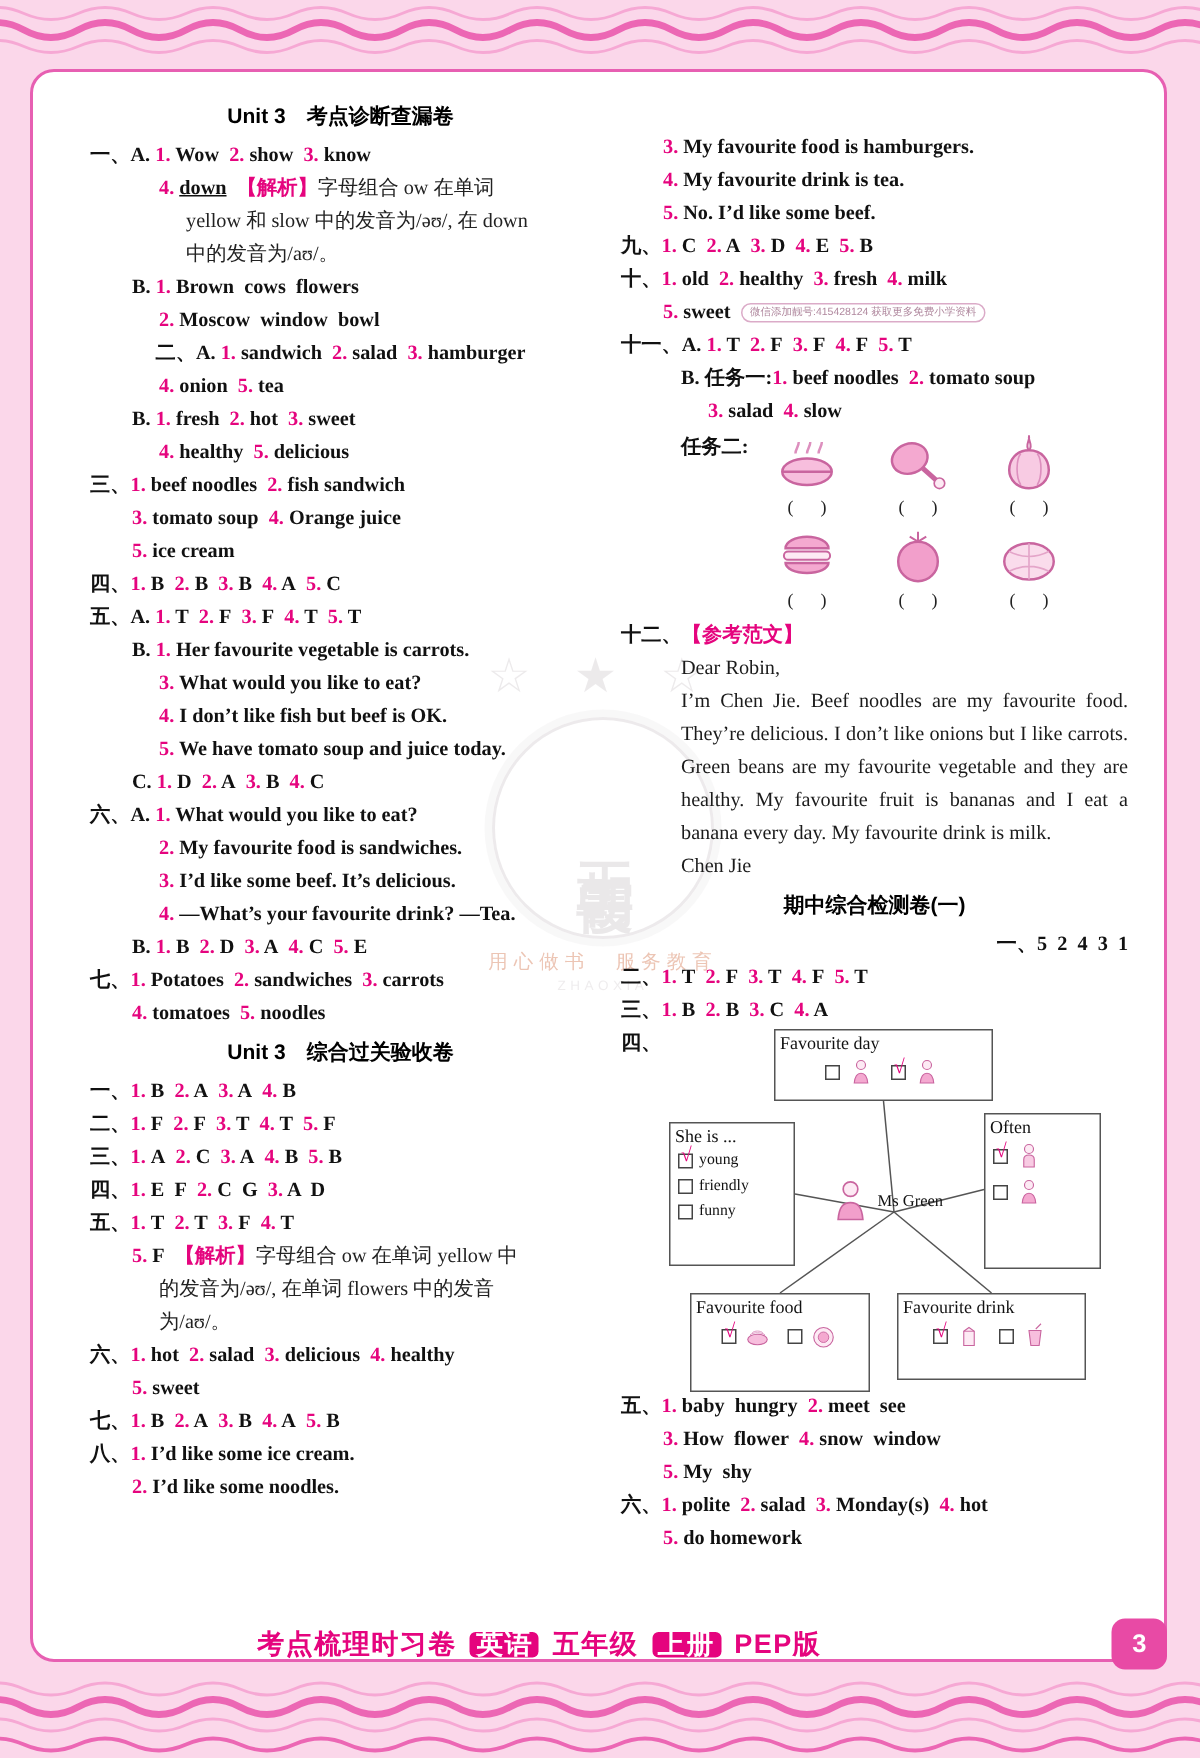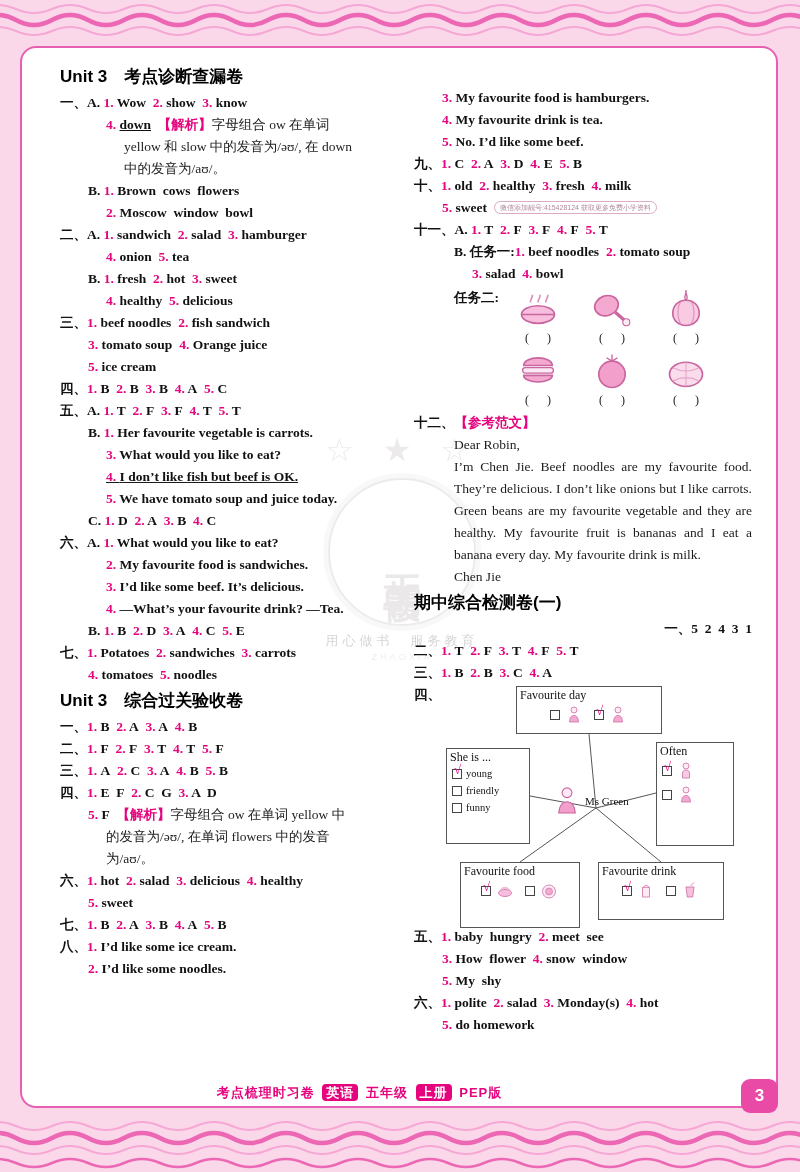--- a/index.html
+++ b/index.html
@@ -9,34 +9,34 @@
   .page{position:absolute;inset:0}
   .wave{position:absolute;left:0}
   #wave-top{top:0}
   #wave-bottom{top:1114px}
   .frame{position:absolute;left:20px;top:46px;width:758px;height:1062px;background:#fff;border:2.5px solid #e75fb2;border-radius:16px;z-index:0}
   
   .watermark{position:absolute;left:252px;top:430px;width:300px;height:330px;z-index:1;opacity:.30;text-align:center;pointer-events:none}
   .wm-stars{font-size:32px;letter-spacing:10px;color:#c3bcc0;line-height:40px}
   .wm-circle{width:148px;height:148px;margin:8px auto 6px;border:2.5px solid #c4bdc1;border-radius:50%;box-shadow:0 0 0 5px rgba(196,189,193,.35);display:flex;align-items:center;justify-content:center}
   .wm-brand{writing-mode:vertical-rl;font-size:38px;font-weight:bold;letter-spacing:5px;color:#bdb6ba;font-family:"Liberation Serif","DejaVu Serif",serif}
-  .wm-slogan{font-size:13px;letter-spacing:4px;color:#737373}
+  .wm-slogan{font-size:13px;letter-spacing:4px;color:#c2410c}
   .wm-sub{font-size:9px;letter-spacing:3px;color:#cac3c7;margin-top:2px}
   
   .col{position:absolute;top:62px;z-index:2;font-size:13.5px;line-height:22px;color:#1b1b1b;font-family:"Liberation Serif","DejaVu Serif",serif}
   #col-left{left:60px;width:334px}
   #col-right{left:414px;width:338px}
   .line{white-space:pre-wrap}
   .s-q{font-weight:bold;color:#111}
   .s-n{font-weight:bold;color:#e5047e}
   .s-a{font-weight:bold;color:#111}
   .s-r{font-weight:normal;color:#222}
   .s-m{font-weight:bold;color:#e5047e}
   .s-u{font-weight:bold;color:#111;text-decoration:underline}
-  .sec-title{font-size:17px;font-weight:bold;line-height:30px;color:#000;font-family:"Liberation Sans","DejaVu Sans",sans-serif}
+  .sec-title{font-size:14px;font-weight:bold;line-height:30px;text-align:center;color:#000;font-family:"Liberation Sans","DejaVu Sans",sans-serif}
   .badge{display:inline-block;font-size:7px;line-height:11px;color:#b0889e;border:1px solid #dbabc8;border-radius:8px;padding:0 5px;margin-left:7px;vertical-align:2px;font-family:"Liberation Sans","DejaVu Sans",sans-serif;white-space:nowrap}
   
   .task2{display:flex;margin:2px 0 4px}
   .t2label{flex:0 0 96px;padding-left:40px;font-weight:bold;color:#111}
   .t2grid{display:flex;flex-direction:column;gap:3px}
   .t2row{display:flex;gap:18px}
   .t2cell{display:flex;flex-direction:column;align-items:center;width:56px}
   .t2ans{font-size:12px;line-height:15px;color:#222}
   
   .letter{margin-left:40px}
@@ -50,21 +50,21 @@
   .mm-title{color:#111;font-size:12px}
   .mm-items{margin-top:3px}
   .mm-items.h{display:flex;justify-content:center;gap:10px}
   .mm-items.v{display:flex;flex-direction:column;gap:4px;padding-left:2px}
   .mm-item{display:flex;align-items:center;gap:4px}
   .mm-lab{color:#111}
   .cb{width:10px;height:10px;border:1px solid #444;display:inline-block;position:relative;background:#fff;flex:0 0 10px}
   .tick{position:absolute;left:1px;top:-7px;font-style:normal;color:#e5047e;font-weight:bold;font-size:13px;line-height:13px}
   .mm-center{position:absolute;left:106px;top:100px;display:flex;align-items:center;gap:3px;font-size:11px;color:#111;background:transparent}
   
-  .footer{position:absolute;left:20px;top:1084px;width:679px;text-align:center;z-index:3;font-size:13px;font-weight:bold;color:#e5047e;letter-spacing:1px}
+  .footer{position:absolute;left:20px;top:1084px;width:679px;text-align:center;z-index:3;font-size:18px;font-weight:bold;color:#e5047e;letter-spacing:1px}
   .footer .pill{display:inline-block;background:#e5047e;color:#fff;border-radius:4px;padding:0 4px;margin:0 3px;line-height:17px}
   .page-tab{position:absolute;left:741px;top:1079px;width:37px;height:34px;background:#e84aa5;border-radius:9px;color:#fff;font-weight:bold;font-size:17px;display:flex;align-items:center;justify-content:center;z-index:4}
 </style>
 </head>
 <body>
 
 <div class="page">
   <svg id="wave-top" class="wave" width="800" height="46">
       <path d="M -20 9 Q -2 1 16 9 T 52 9 T 88 9 T 124 9 T 160 9 T 196 9 T 232 9 T 268 9 T 304 9 T 340 9 T 376 9 T 412 9 T 448 9 T 484 9 T 520 9 T 556 9 T 592 9 T 628 9 T 664 9 T 700 9 T 736 9 T 772 9 T 808 9 T 844 9" fill="none" stroke="#f6a8d4" stroke-width="2" stroke-linecap="round"></path>
       <path d="M -20 20 Q -2 10 16 20 T 52 20 T 88 20 T 124 20 T 160 20 T 196 20 T 232 20 T 268 20 T 304 20 T 340 20 T 376 20 T 412 20 T 448 20 T 484 20 T 520 20 T 556 20 T 592 20 T 628 20 T 664 20 T 700 20 T 736 20 T 772 20 T 808 20 T 844 20" fill="none" stroke="#ec67b4" stroke-width="4.5" stroke-linecap="round"></path>
@@ -88,65 +88,66 @@
   </div>
 
   <div id="col-left" class="col">
       <div class="sec-title">Unit 3　考点诊断查漏卷</div>
       <div class="line" style="padding-left: 0px;"><span class="s-q">一、A. </span><span class="s-n">1. </span><span class="s-a">Wow</span><span class="s-r">  </span><span class="s-n">2. </span><span class="s-a">show</span><span class="s-r">  </span><span class="s-n">3. </span><span class="s-a">know</span></div>
       <div class="line" style="padding-left: 46px;"><span class="s-n">4. </span><span class="s-u">down</span><span class="s-r">  </span><span class="s-m">【解析】</span><span class="s-r">字母组合 ow 在单词</span></div>
       <div class="line" style="padding-left: 64px;"><span class="s-r">yellow 和 slow 中的发音为/əʊ/, 在 down</span></div>
       <div class="line" style="padding-left: 64px;"><span class="s-r">中的发音为/aʊ/。</span></div>
       <div class="line" style="padding-left: 28px;"><span class="s-q">B. </span><span class="s-n">1. </span><span class="s-a">Brown  cows  flowers</span></div>
       <div class="line" style="padding-left: 46px;"><span class="s-n">2. </span><span class="s-a">Moscow  window  bowl</span></div>
-      <div class="line" style="padding-left: 0px;"><span class="s-q">二、A. </span><span class="s-n">1. </span><span class="s-a">sandwich</span><span class="s-r">  </span><span class="s-n">2. </span><span class="s-a">salad</span><span class="s-r">  </span><span class="s-n">3. </span><span class="s-a">hamburger</span></div>
+      <div class="line" style="padding-left: 0px; text-align: center;"><span class="s-q">二、A. </span><span class="s-n">1. </span><span class="s-a">sandwich</span><span class="s-r">  </span><span class="s-n">2. </span><span class="s-a">salad</span><span class="s-r">  </span><span class="s-n">3. </span><span class="s-a">hamburger</span></div>
       <div class="line" style="padding-left: 46px;"><span class="s-n">4. </span><span class="s-a">onion</span><span class="s-r">  </span><span class="s-n">5. </span><span class="s-a">tea</span></div>
       <div class="line" style="padding-left: 28px;"><span class="s-q">B. </span><span class="s-n">1. </span><span class="s-a">fresh</span><span class="s-r">  </span><span class="s-n">2. </span><span class="s-a">hot</span><span class="s-r">  </span><span class="s-n">3. </span><span class="s-a">sweet</span></div>
       <div class="line" style="padding-left: 46px;"><span class="s-n">4. </span><span class="s-a">healthy</span><span class="s-r">  </span><span class="s-n">5. </span><span class="s-a">delicious</span></div>
       <div class="line" style="padding-left: 0px;"><span class="s-q">三、</span><span class="s-n">1. </span><span class="s-a">beef noodles</span><span class="s-r">  </span><span class="s-n">2. </span><span class="s-a">fish sandwich</span></div>
       <div class="line" style="padding-left: 28px;"><span class="s-n">3. </span><span class="s-a">tomato soup</span><span class="s-r">  </span><span class="s-n">4. </span><span class="s-a">Orange juice</span></div>
       <div class="line" style="padding-left: 28px;"><span class="s-n">5. </span><span class="s-a">ice cream</span></div>
       <div class="line" style="padding-left: 0px;"><span class="s-q">四、</span><span class="s-n">1. </span><span class="s-a">B</span><span class="s-r">  </span><span class="s-n">2. </span><span class="s-a">B</span><span class="s-r">  </span><span class="s-n">3. </span><span class="s-a">B</span><span class="s-r">  </span><span class="s-n">4. </span><span class="s-a">A</span><span class="s-r">  </span><span class="s-n">5. </span><span class="s-a">C</span></div>
       <div class="line" style="padding-left: 0px;"><span class="s-q">五、A. </span><span class="s-n">1. </span><span class="s-a">T</span><span class="s-r">  </span><span class="s-n">2. </span><span class="s-a">F</span><span class="s-r">  </span><span class="s-n">3. </span><span class="s-a">F</span><span class="s-r">  </span><span class="s-n">4. </span><span class="s-a">T</span><span class="s-r">  </span><span class="s-n">5. </span><span class="s-a">T</span></div>
       <div class="line" style="padding-left: 28px;"><span class="s-q">B. </span><span class="s-n">1. </span><span class="s-a">Her favourite vegetable is carrots.</span></div>
       <div class="line" style="padding-left: 46px;"><span class="s-n">3. </span><span class="s-a">What would you like to eat?</span></div>
-      <div class="line" style="padding-left: 46px; text-decoration: underline;"><span class="s-n">4. </span><span class="s-a">I don’t like fish but beef is OK.</span></div>
+      <div class="line" style="padding-left: 46px;"><span class="s-n">4. </span><span class="s-a">I don’t like fish but beef is OK.</span></div>
       <div class="line" style="padding-left: 46px;"><span class="s-n">5. </span><span class="s-a">We have tomato soup and juice today.</span></div>
       <div class="line" style="padding-left: 28px;"><span class="s-q">C. </span><span class="s-n">1. </span><span class="s-a">D</span><span class="s-r">  </span><span class="s-n">2. </span><span class="s-a">A</span><span class="s-r">  </span><span class="s-n">3. </span><span class="s-a">B</span><span class="s-r">  </span><span class="s-n">4. </span><span class="s-a">C</span></div>
       <div class="line" style="padding-left: 0px;"><span class="s-q">六、A. </span><span class="s-n">1. </span><span class="s-a">What would you like to eat?</span></div>
       <div class="line" style="padding-left: 46px;"><span class="s-n">2. </span><span class="s-a">My favourite food is sandwiches.</span></div>
       <div class="line" style="padding-left: 46px;"><span class="s-n">3. </span><span class="s-a">I’d like some beef. It’s delicious.</span></div>
       <div class="line" style="padding-left: 46px;"><span class="s-n">4. </span><span class="s-a">—What’s your favourite drink? —Tea.</span></div>
       <div class="line" style="padding-left: 28px;"><span class="s-q">B. </span><span class="s-n">1. </span><span class="s-a">B</span><span class="s-r">  </span><span class="s-n">2. </span><span class="s-a">D</span><span class="s-r">  </span><span class="s-n">3. </span><span class="s-a">A</span><span class="s-r">  </span><span class="s-n">4. </span><span class="s-a">C</span><span class="s-r">  </span><span class="s-n">5. </span><span class="s-a">E</span></div>
       <div class="line" style="padding-left: 0px;"><span class="s-q">七、</span><span class="s-n">1. </span><span class="s-a">Potatoes</span><span class="s-r">  </span><span class="s-n">2. </span><span class="s-a">sandwiches</span><span class="s-r">  </span><span class="s-n">3. </span><span class="s-a">carrots</span></div>
       <div class="line" style="padding-left: 28px;"><span class="s-n">4. </span><span class="s-a">tomatoes</span><span class="s-r">  </span><span class="s-n">5. </span><span class="s-a">noodles</span></div>
       <div class="sec-title">Unit 3　综合过关验收卷</div>
       <div class="line" style="padding-left: 0px;"><span class="s-q">一、</span><span class="s-n">1. </span><span class="s-a">B</span><span class="s-r">  </span><span class="s-n">2. </span><span class="s-a">A</span><span class="s-r">  </span><span class="s-n">3. </span><span class="s-a">A</span><span class="s-r">  </span><span class="s-n">4. </span><span class="s-a">B</span></div>
       <div class="line" style="padding-left: 0px;"><span class="s-q">二、</span><span class="s-n">1. </span><span class="s-a">F</span><span class="s-r">  </span><span class="s-n">2. </span><span class="s-a">F</span><span class="s-r">  </span><span class="s-n">3. </span><span class="s-a">T</span><span class="s-r">  </span><span class="s-n">4. </span><span class="s-a">T</span><span class="s-r">  </span><span class="s-n">5. </span><span class="s-a">F</span></div>
       <div class="line" style="padding-left: 0px;"><span class="s-q">三、</span><span class="s-n">1. </span><span class="s-a">A</span><span class="s-r">  </span><span class="s-n">2. </span><span class="s-a">C</span><span class="s-r">  </span><span class="s-n">3. </span><span class="s-a">A</span><span class="s-r">  </span><span class="s-n">4. </span><span class="s-a">B</span><span class="s-r">  </span><span class="s-n">5. </span><span class="s-a">B</span></div>
       <div class="line" style="padding-left: 0px;"><span class="s-q">四、</span><span class="s-n">1. </span><span class="s-a">E  F</span><span class="s-r">  </span><span class="s-n">2. </span><span class="s-a">C  G</span><span class="s-r">  </span><span class="s-n">3. </span><span class="s-a">A  D</span></div>
+      <div class="line" style="padding-left: 0px;"><span class="s-q">五、</span><span class="s-n">1. </span><span class="s-a">T</span><span class="s-r">  </span><span class="s-n">2. </span><span class="s-a">T</span><span class="s-r">  </span><span class="s-n">3. </span><span class="s-a">F</span><span class="s-r">  </span><span class="s-n">4. </span><span class="s-a">T</span></div>
       <div class="line" style="padding-left: 28px;"><span class="s-n">5. </span><span class="s-a">F</span><span class="s-r">  </span><span class="s-m">【解析】</span><span class="s-r">字母组合 ow 在单词 yellow 中</span></div>
       <div class="line" style="padding-left: 46px;"><span class="s-r">的发音为/əʊ/, 在单词 flowers 中的发音</span></div>
       <div class="line" style="padding-left: 46px;"><span class="s-r">为/aʊ/。</span></div>
       <div class="line" style="padding-left: 0px;"><span class="s-q">六、</span><span class="s-n">1. </span><span class="s-a">hot</span><span class="s-r">  </span><span class="s-n">2. </span><span class="s-a">salad</span><span class="s-r">  </span><span class="s-n">3. </span><span class="s-a">delicious</span><span class="s-r">  </span><span class="s-n">4. </span><span class="s-a">healthy</span></div>
       <div class="line" style="padding-left: 28px;"><span class="s-n">5. </span><span class="s-a">sweet</span></div>
       <div class="line" style="padding-left: 0px;"><span class="s-q">七、</span><span class="s-n">1. </span><span class="s-a">B</span><span class="s-r">  </span><span class="s-n">2. </span><span class="s-a">A</span><span class="s-r">  </span><span class="s-n">3. </span><span class="s-a">B</span><span class="s-r">  </span><span class="s-n">4. </span><span class="s-a">A</span><span class="s-r">  </span><span class="s-n">5. </span><span class="s-a">B</span></div>
       <div class="line" style="padding-left: 0px;"><span class="s-q">八、</span><span class="s-n">1. </span><span class="s-a">I’d like some ice cream.</span></div>
       <div class="line" style="padding-left: 28px;"><span class="s-n">2. </span><span class="s-a">I’d like some noodles.</span></div>
     </div>
   <div id="col-right" class="col">
       <div class="line" style="padding-left: 28px; margin-top: 25px;"><span class="s-n">3. </span><span class="s-a">My favourite food is hamburgers.</span></div>
       <div class="line" style="padding-left: 28px;"><span class="s-n">4. </span><span class="s-a">My favourite drink is tea.</span></div>
       <div class="line" style="padding-left: 28px;"><span class="s-n">5. </span><span class="s-a">No. I’d like some beef.</span></div>
       <div class="line" style="padding-left: 0px;"><span class="s-q">九、</span><span class="s-n">1. </span><span class="s-a">C</span><span class="s-r">  </span><span class="s-n">2. </span><span class="s-a">A</span><span class="s-r">  </span><span class="s-n">3. </span><span class="s-a">D</span><span class="s-r">  </span><span class="s-n">4. </span><span class="s-a">E</span><span class="s-r">  </span><span class="s-n">5. </span><span class="s-a">B</span></div>
       <div class="line" style="padding-left: 0px;"><span class="s-q">十、</span><span class="s-n">1. </span><span class="s-a">old</span><span class="s-r">  </span><span class="s-n">2. </span><span class="s-a">healthy</span><span class="s-r">  </span><span class="s-n">3. </span><span class="s-a">fresh</span><span class="s-r">  </span><span class="s-n">4. </span><span class="s-a">milk</span></div>
       <div class="line" style="padding-left: 28px;"><span class="s-n">5. </span><span class="s-a">sweet</span><span class="badge">微信添加靓号:415428124 获取更多免费小学资料</span></div>
       <div class="line" style="padding-left: 0px;"><span class="s-q">十一、A. </span><span class="s-n">1. </span><span class="s-a">T</span><span class="s-r">  </span><span class="s-n">2. </span><span class="s-a">F</span><span class="s-r">  </span><span class="s-n">3. </span><span class="s-a">F</span><span class="s-r">  </span><span class="s-n">4. </span><span class="s-a">F</span><span class="s-r">  </span><span class="s-n">5. </span><span class="s-a">T</span></div>
       <div class="line" style="padding-left: 40px;"><span class="s-q">B. 任务一:</span><span class="s-n">1. </span><span class="s-a">beef noodles</span><span class="s-r">  </span><span class="s-n">2. </span><span class="s-a">tomato soup</span></div>
-      <div class="line" style="padding-left: 58px;"><span class="s-n">3. </span><span class="s-a">salad</span><span class="s-r">  </span><span class="s-n">4. </span><span class="s-a">bowl</span></div>
+      <div class="line" style="padding-left: 58px;"><span class="s-n">3. </span><span class="s-a">salad</span><span class="s-r">  </span><span class="s-n">4. </span><span class="s-a">slow</span></div>
       <div class="task2">
         <span class="t2label">任务二:</span>
         <div class="t2grid">
           <div class="t2row">
             <div class="t2cell">
               <svg viewBox="0 0 40 40" width="44" height="44">
                 <ellipse cx="20" cy="25" rx="15" ry="8" fill="#f7bedd" stroke="#c9659f" stroke-width="1.5"></ellipse>
                 <path d="M5 25h30" stroke="#c9659f" stroke-width="1.5"></path>
                 <path d="M13 14c0-3 2-4 2-7M20 14c0-3 2-4 2-7M27 14c0-3 2-4 2-7" stroke="#dd8fbe" stroke-width="1.5" fill="none"></path>
               </svg>

